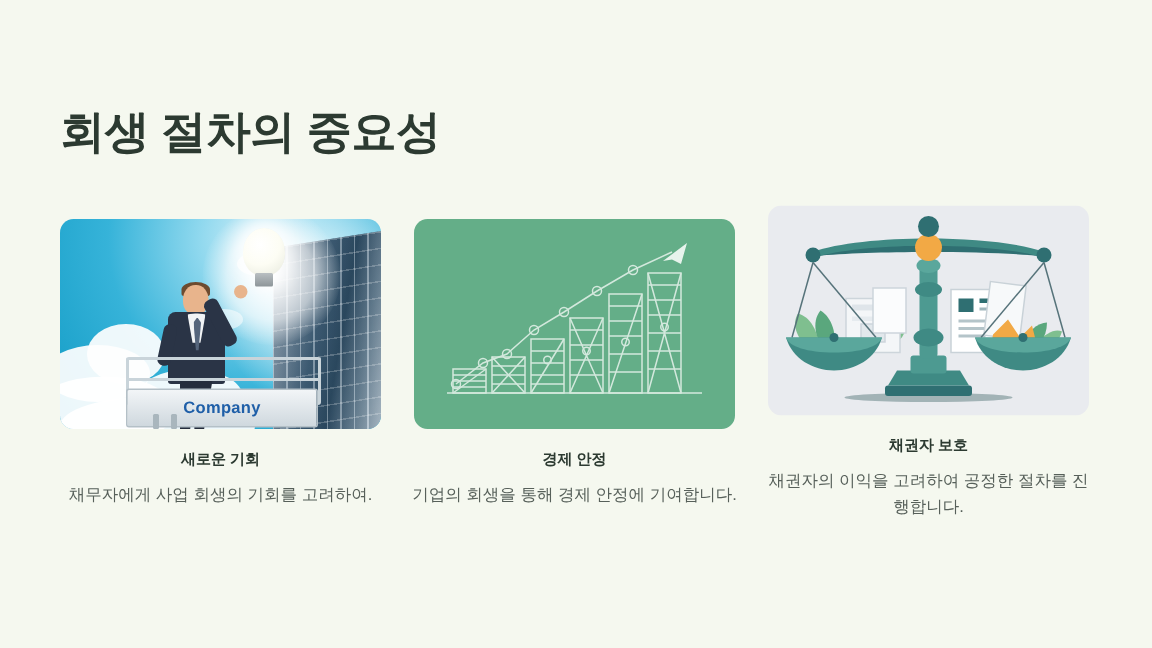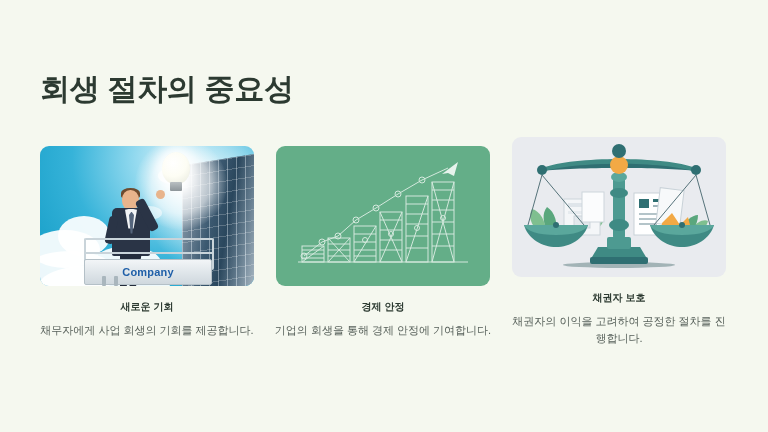--- a/index.html
+++ b/index.html
@@ -355,21 +355,21 @@
 
         <div class="platform-rail"></div>
         <div class="sign">
           <span>Company</span>
         </div>
         <div class="leg-post lp1"></div>
         <div class="leg-post lp2"></div>
       </div>
 
       <div class="card-title">새로운 기회</div>
-      <div class="card-desc">채무자에게 사업 회생의 기회를 제공합니다.</div>
+      <div class="card-desc">채무자에게 사업 회생의 기회를 고려하여.</div>
     </div>
 
     <div class="card">
       <div class="card-media">
         <div class="growth-bg"></div>
         <svg viewBox="0 0 214 140" width="214" height="140" style="position:absolute;inset:0">
           <g stroke="#e7f3ec" stroke-width="1" fill="none" opacity="0.85">
 
             <line x1="22" y1="116" x2="192" y2="116"></line>
 

